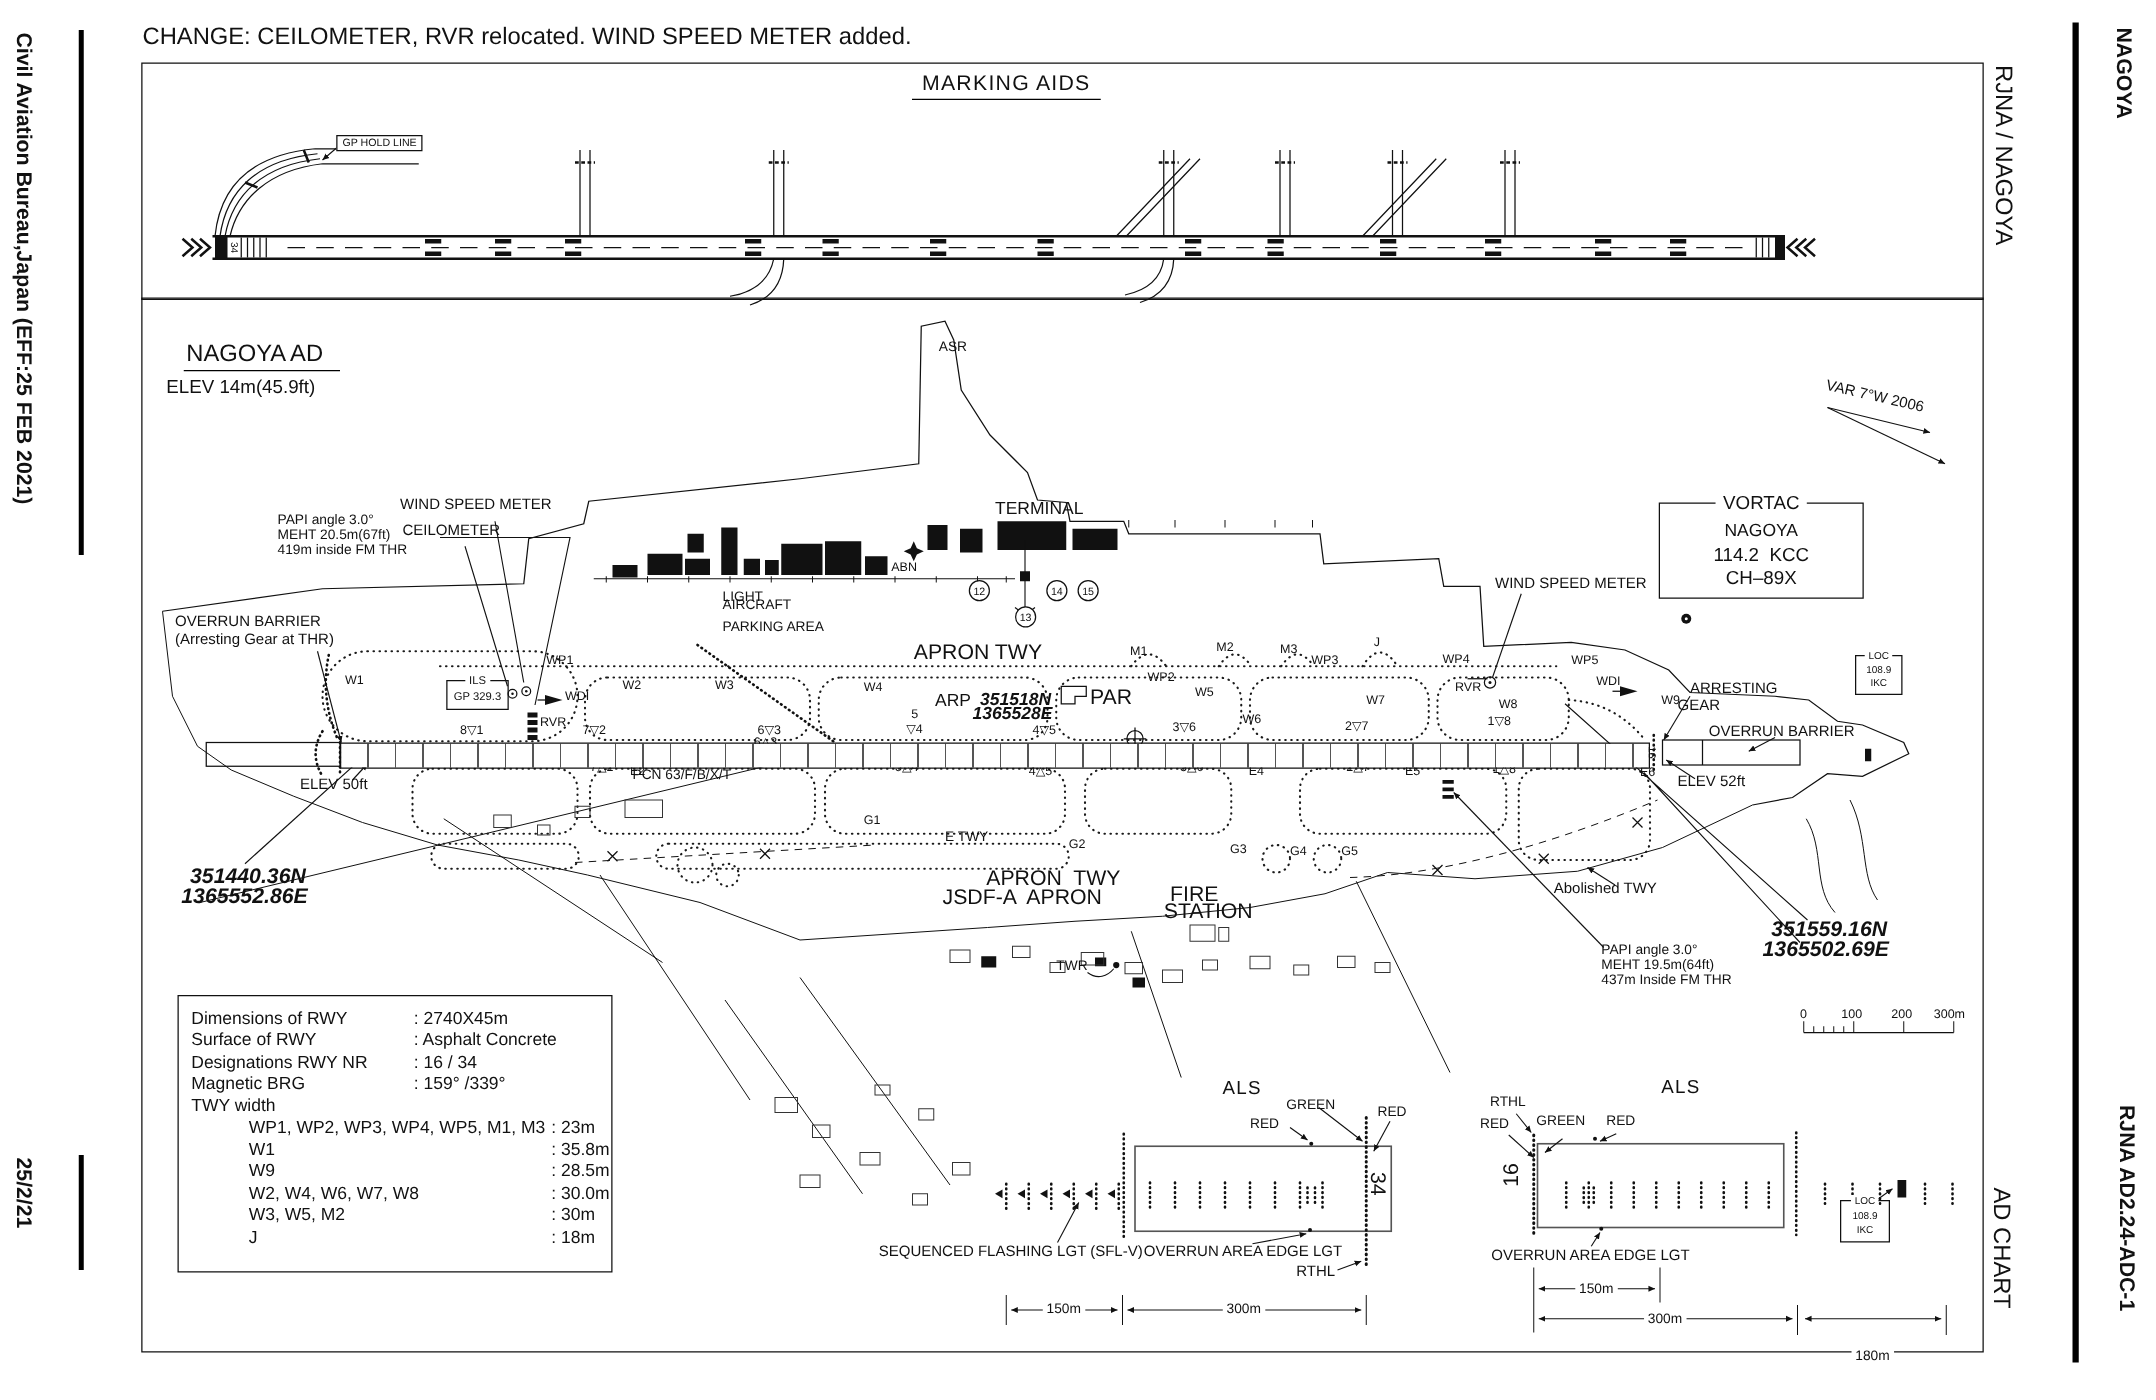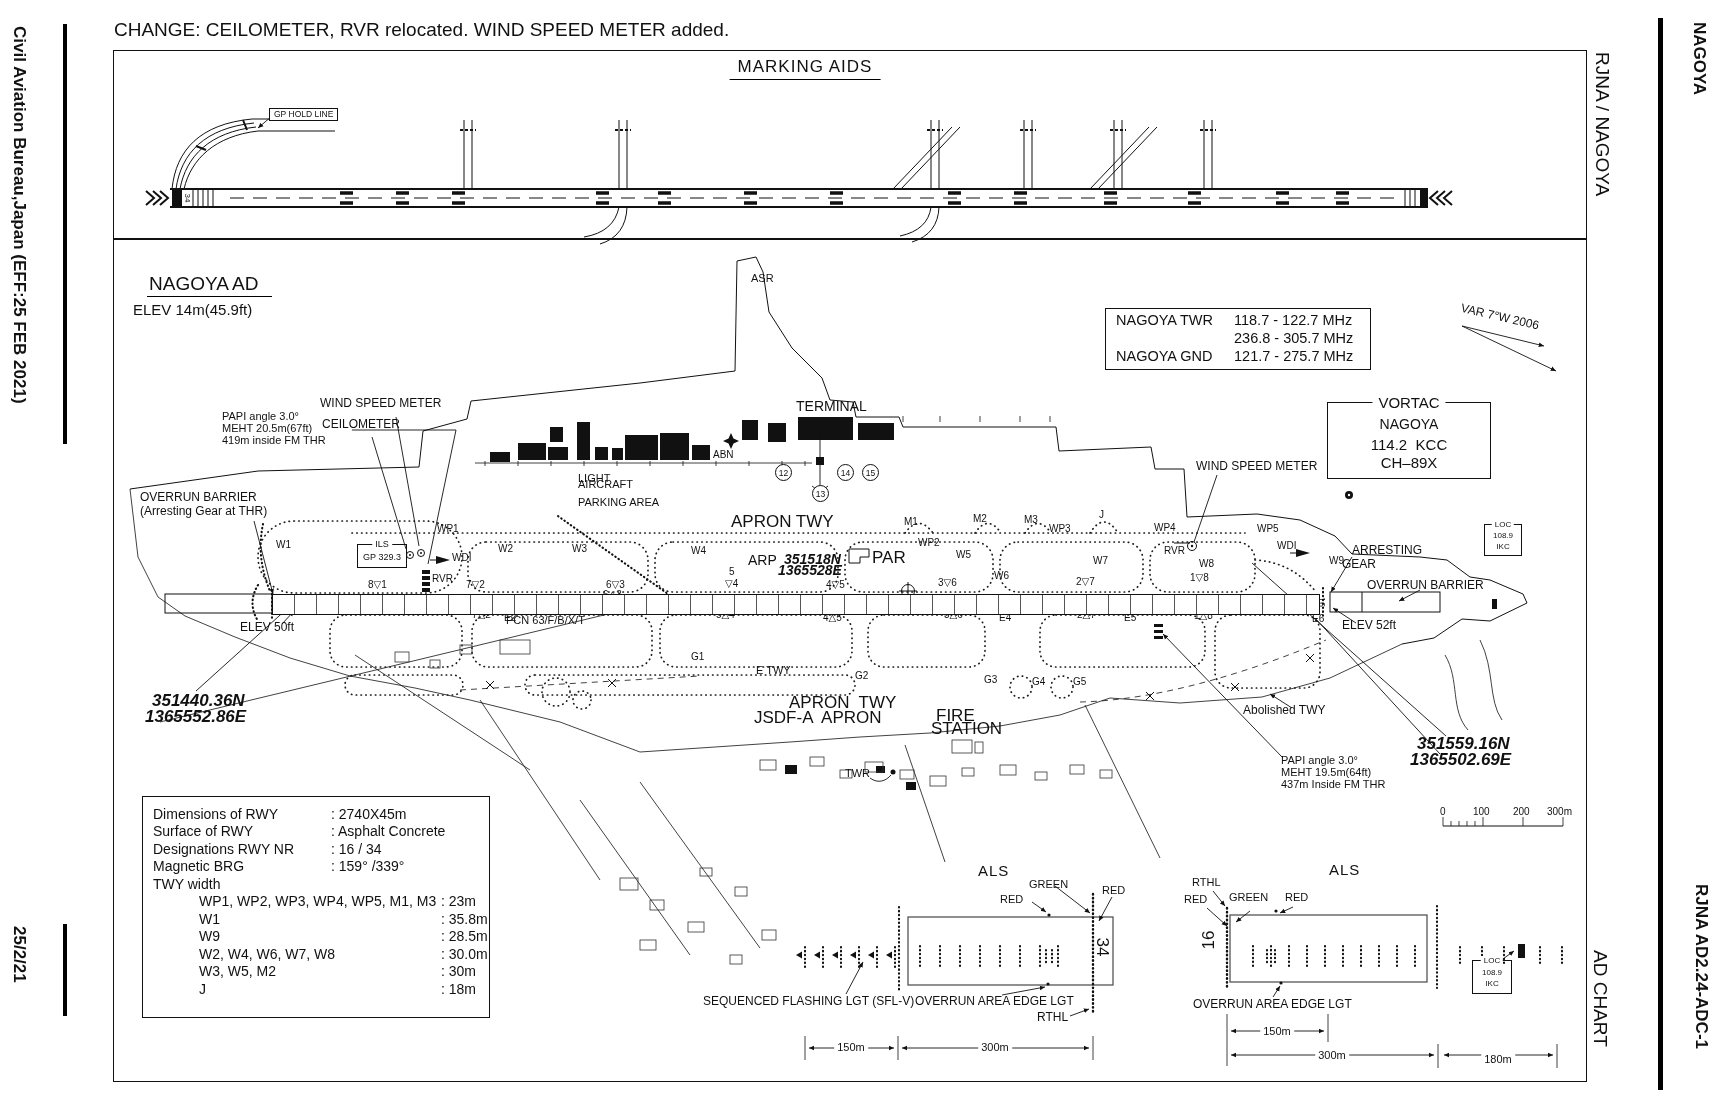--- a/index.html
+++ b/index.html
@@ -279,25 +279,20 @@
 <div class="bx" style="left:113px;top:50px;width:1472px;height:188px;border-width:1.5px"></div>
 <div class="bx" style="left:113px;top:238px;width:1472px;height:842px;border-width:1.5px"></div>
 
 <div class="lbl c s17 ul" style="left:805px;top:58px;letter-spacing:1px">MARKING AIDS</div>
 <div class="lbl" style="left:269px;top:108px;font-size:8.5px;border:1px solid #111;padding:1px 4px;background:#fff">GP HOLD LINE</div>
 <div class="lbl s8 rot" style="left:187px;top:198px">34</div>
 
 <div class="lbl s19 ul2" style="left:147px;top:274px">NAGOYA AD</div>
 <div class="lbl s15" style="left:133px;top:302px">ELEV 14m(45.9ft)</div>
 
-<div class="bx" style="left:1105px;top:308px;width:264px;height:58px;padding-top:2px">
-  <div class="frow"><span class="fl">NAGOYA TWR</span><span>118.7 - 122.7 MHz</span></div>
-  <div class="frow"><span class="fl"></span><span>236.8 - 305.7 MHz</span></div>
-  <div class="frow"><span class="fl">NAGOYA GND</span><span>121.7 - 275.7 MHz</span></div>
-</div>
 
 <div class="lbl s12" style="left:1500px;top:317px;transform:translate(-50%,-50%) rotate(13deg)">VAR 7°W 2006</div>
 
 <div class="bx" style="left:1327px;top:402px;width:162px;height:75px">
   <span class="legend s15">VORTAC</span>
   <span class="vc s14" style="top:13px">NAGOYA</span>
   <span class="vc s15" style="top:33px">114.2&nbsp;&nbsp;KCC</span>
   <span class="vc s15" style="top:51px">CH–89X</span>
 </div>
 
@@ -441,21 +436,21 @@
 
 <div class="lbl s15" style="left:1329px;top:862px;letter-spacing:1px">ALS</div>
 <div class="lbl s11" style="left:1192px;top:877px">RTHL</div>
 <div class="lbl s11" style="left:1184px;top:894px">RED</div>
 <div class="lbl s11" style="left:1229px;top:892px">GREEN</div>
 <div class="lbl s11" style="left:1285px;top:892px">RED</div>
 <div class="lbl s13 rotm" style="left:1209px;top:940px">16</div>
 <div class="lbl s12" style="left:1193px;top:998px">OVERRUN AREA EDGE LGT</div>
 <div class="lbl s11 c bgw" style="left:1277px;top:1026px">150m</div>
 <div class="lbl s11 c bgw" style="left:1332px;top:1050px">300m</div>
-<div class="lbl s11 c bgw" style="left:1498px;top:1054px">180m</div>
+<div class="lbl s11 c bgw" style="left:1498px;top:1080px">180m</div>
 <div class="bx" style="left:1472px;top:960px;width:38px;height:32px">
   <span class="legend" style="font-size:8px;top:-5px;padding:0 3px">LOC</span>
   <span class="vc s8" style="top:7px">108.9</span>
   <span class="vc s8" style="top:18px">IKC</span>
 </div>
 
 <div class="lbl s10" style="left:1440px;top:807px">0</div>
 <div class="lbl s10" style="left:1473px;top:807px">100</div>
 <div class="lbl s10" style="left:1513px;top:807px">200</div>
 <div class="lbl s10" style="left:1547px;top:807px">300m</div>

